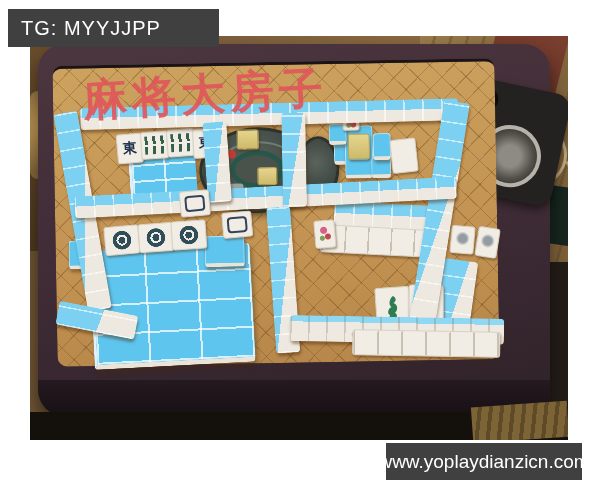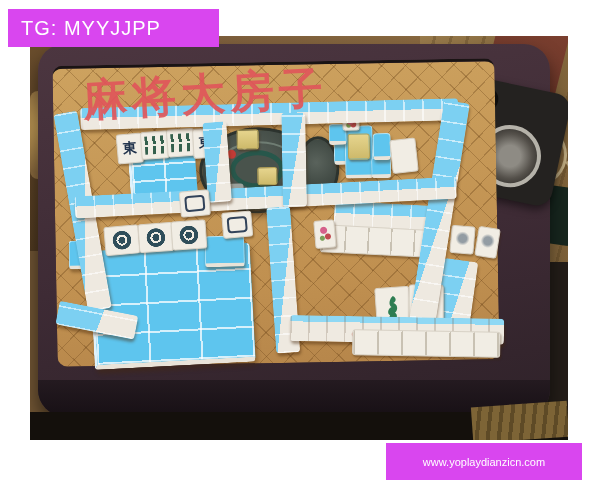--- a/index.html
+++ b/index.html
@@ -89,23 +89,23 @@
       radial-gradient(circle at 45% 35%,#d5608a 0 3px,transparent 4px),
       radial-gradient(circle at 65% 60%,#c04a50 0 2.5px,transparent 3.5px),
       radial-gradient(circle at 35% 65%,#7aa05a 0 2px,transparent 3px);}
   .smudge{background-image:radial-gradient(circle at 50% 45%,rgba(70,90,110,.55) 0 4px,transparent 7px);}
   
   .dial{border-radius:50%;background:radial-gradient(circle at 45% 40%,#5a635c,#3f4842 60%,#333b36);
         border:3px solid #2c332e;box-shadow:0 3px 6px rgba(40,20,5,.5);}
   .dial-ring{border-radius:50%;border:2px solid #6f7d73;}
   .dial-hub{border-radius:50%;background:#49534c;border:5px solid #27574b;}
   .pcb-dot{border-radius:50%;}
-  .wm{position:absolute;background:#d946ef;color:#fff;display:flex;align-items:center;}
+  .wm{position:absolute;background:#404040;color:#fff;display:flex;align-items:center;}
   #wm-tg{left:8px;top:9px;width:198px;height:38px;font-size:20px;padding-left:13px;letter-spacing:1px;}
-  #wm-web{left:386px;top:443px;width:196px;height:37px;font-size:11px;justify-content:center;}
+  #wm-web{left:386px;top:443px;width:196px;height:37px;font-size:19px;justify-content:center;}
 </style>
 </head>
 <body>
 
 <div id="canvas">
   <div id="photo">
 
     <div class="abs floor-left"></div>
     <div class="abs gold-fold"></div>
     <div class="abs floor-top"></div>

